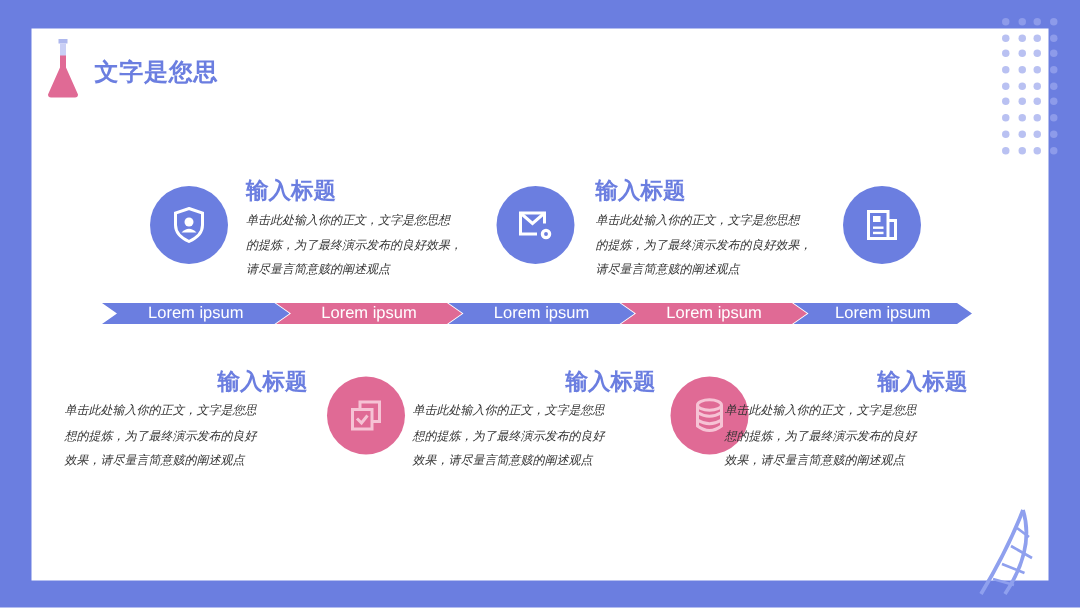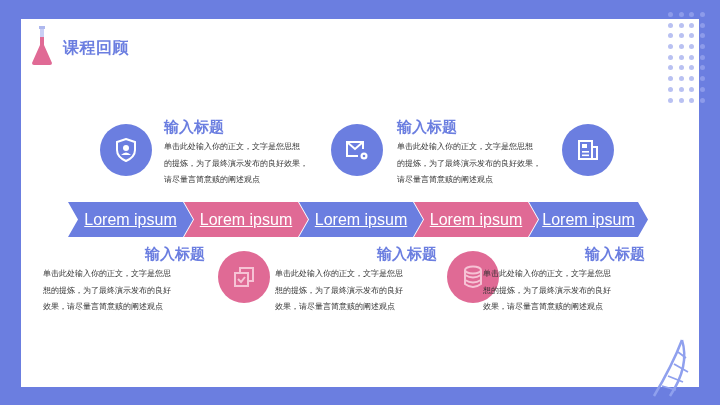--- a/index.html
+++ b/index.html
@@ -7,23 +7,23 @@
   .panel{position:absolute;left:21px;top:19px;width:678px;height:368px;background:#ffffff;}
   .dots{position:absolute;left:668px;top:12px;display:grid;grid-template-columns:repeat(4,10.6px);grid-auto-rows:10.7px;}
   .dots span{width:5px;height:5px;border-radius:50%;background:#b9c1f2;display:block;}
   .dots span.dim{background:#8d9bea;}
   .title{position:absolute;left:63px;top:38px;font-size:16px;font-weight:bold;color:#6b7ee0;letter-spacing:0.5px;}
   .flask{position:absolute;left:30px;top:25px;}
   .circle{position:absolute;width:52px;height:52px;border-radius:50%;display:flex;align-items:center;justify-content:center;}
   .circle.blue{background:#6b7ee0;}
   .circle.pink{background:#e06a95;}
   .block-title{position:absolute;font-size:15px;font-weight:bold;color:#6b7ee0;}
-  .block-text{position:absolute;font-size:8px;line-height:16.5px;color:#333;width:162px;}
+  .block-text{position:absolute;font-size:8px;line-height:16.5px;color:#333;width:162px;font-style:italic;}
   .block-text.right{}
-  .arrow{position:absolute;top:202px;height:35px;display:flex;align-items:center;justify-content:center;color:#fff;font-size:16px;font-family:"Liberation Sans",sans-serif;text-decoration:underline;}
+  .arrow{position:absolute;top:202px;height:14px;display:flex;align-items:center;justify-content:center;color:#fff;font-size:11px;font-family:"Liberation Sans",sans-serif;}
   .arrow.blue{background:#6b7ee0;}
   .arrow.pink{background:#e06a95;}
   .arrow.first{clip-path:polygon(0 0,calc(100% - 10px) 0,100% 50%,calc(100% - 10px) 100%,0 100%,10px 50%);}
   .arrow.mid{clip-path:polygon(0 0,calc(100% - 10px) 0,100% 50%,calc(100% - 10px) 100%,0 100%,10px 50%);}
   .dna{position:absolute;left:650px;top:338px;}
 </style>
 </head>
 <body>
 
 <div class="panel"></div>
@@ -65,21 +65,21 @@
     <span></span>
     <span></span>
     <span class="dim"></span>
 </div>
 
 <svg class="flask" width="24" height="42" viewBox="0 0 24 42">
   <rect x="9" y="1" width="6" height="3" fill="#aeb8ee"></rect>
   <rect x="10" y="4" width="4" height="14" fill="#c9cff5"></rect>
   <path d="M10 12 L14 12 L14 20 L22 38 Q22 40 20 40 L4 40 Q2 40 2 38 L10 20 Z" fill="#e06a95"></path>
 </svg>
-<div class="title">课程回顾</div>
+<div class="title">文字是您思</div>
 
 <div class="circle blue" style="left:100px;top:124px;">
   <svg width="22" height="24" viewBox="0 0 22 24">
     <path d="M11 1 L20 4 L20 12 Q20 19 11 23 Q2 19 2 12 L2 4 Z" fill="none" stroke="#fff" stroke-width="2"></path>
     <circle cx="11" cy="10" r="3" fill="#fff"></circle>
     <path d="M6 17 Q11 12 16 17 Z" fill="#fff"></path>
   </svg>
 </div>
 <div class="block-title" style="left:164px;top:118px;">输入标题</div>
 <div class="block-text" style="left:164px;top:139px;">

